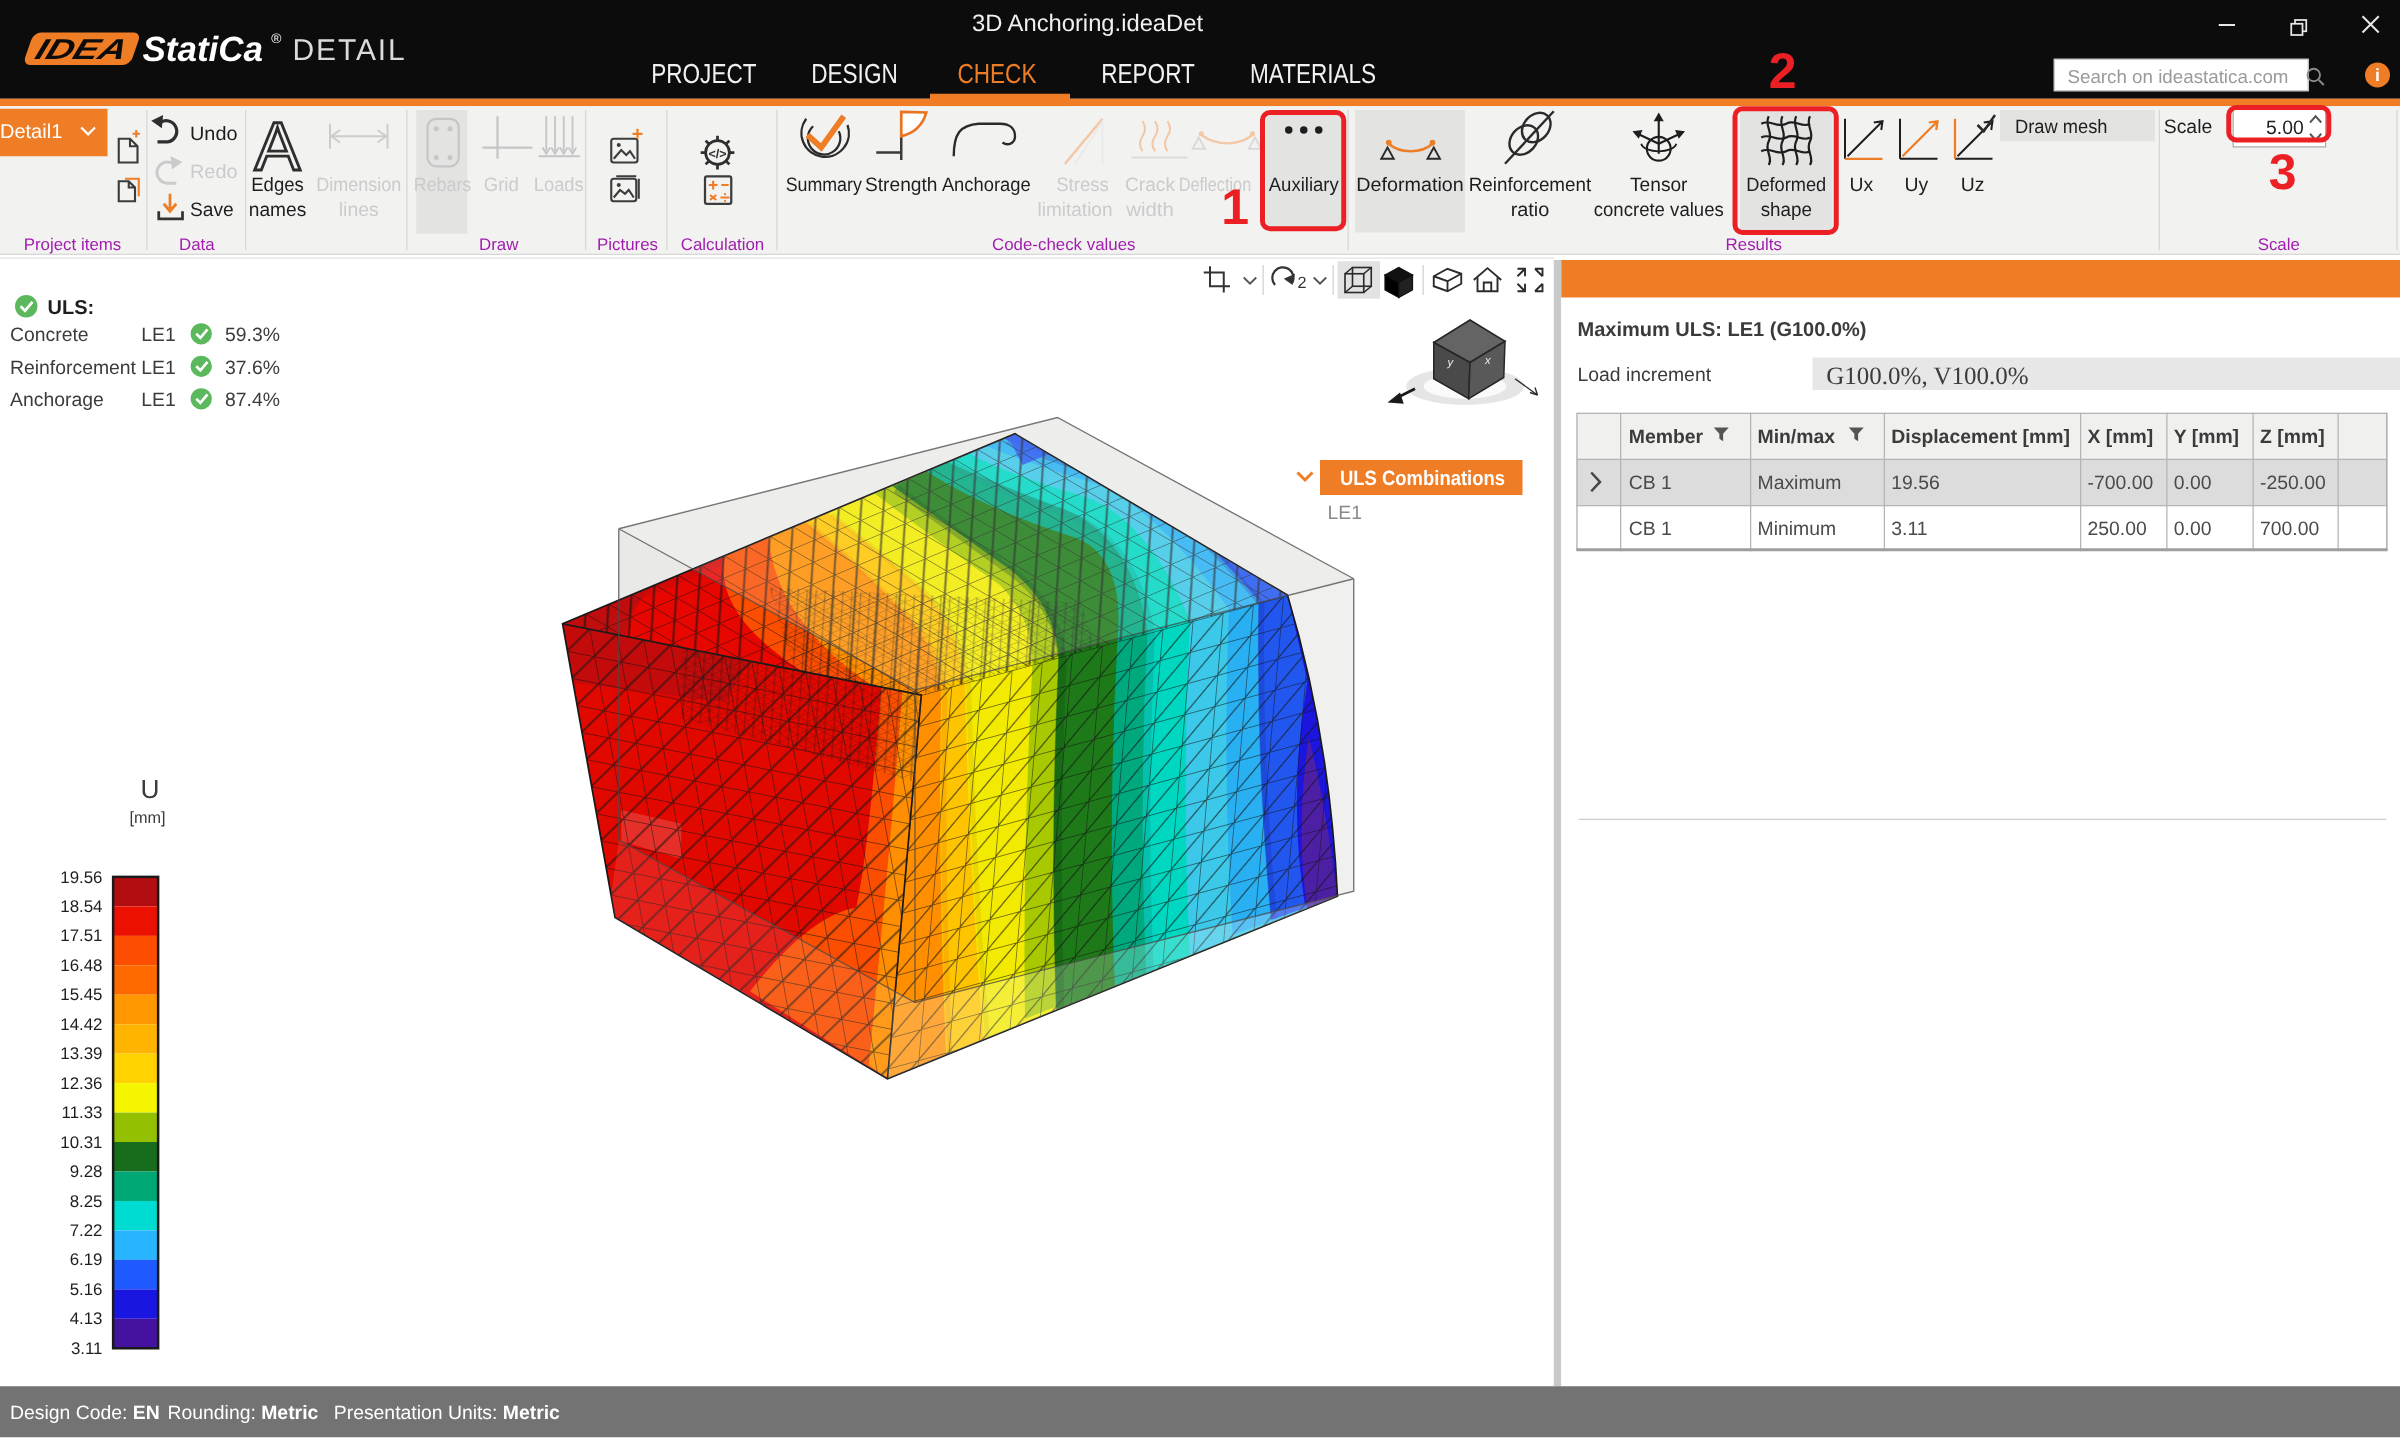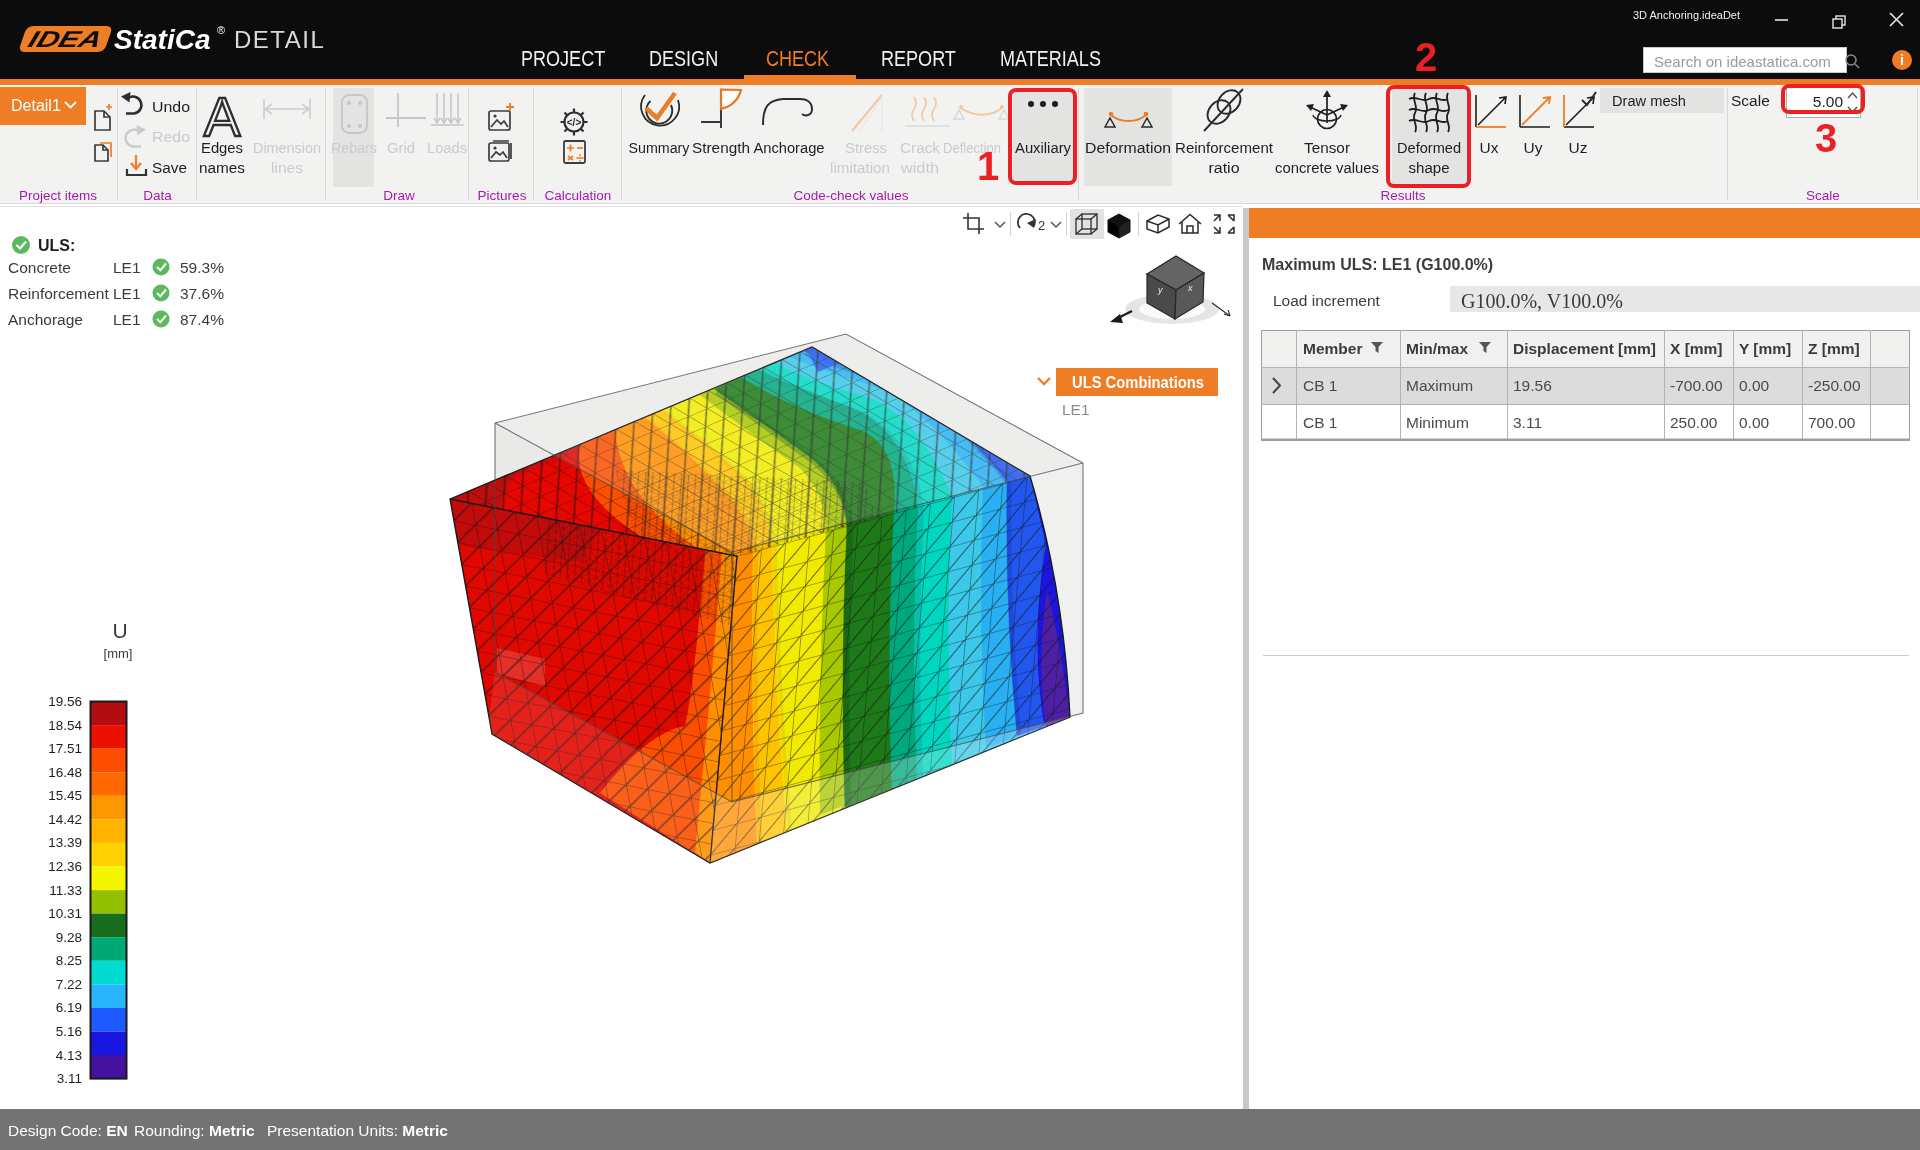--- a/index.html
+++ b/index.html
@@ -2,32 +2,32 @@
 <html><head>
 <meta charset="utf-8">
 <style>
 * { margin:0; padding:0; box-sizing:border-box; }
 html,body { width:1920px; height:1150px; overflow:hidden; font-family:"Liberation Sans", sans-serif; background:#fff; }
 .abs { position:absolute; }
 #page { position:relative; width:1920px; height:1150px; background:#fff; }
 
 
 #titlebar { position:absolute; left:0; top:0; width:1920px; height:79px; background:#0c0c0c; }
-#wintitle { position:absolute; left:0; top:9px; width:1740px; text-align:right; color:#f0f0f0; font-size:11px; }
+#wintitle { position:absolute; left:0; top:9px; width:1740px; text-align:center; color:#f0f0f0; font-size:19px; }
 .tab { position:absolute; top:46px; color:#f1f1f1; font-size:22px; letter-spacing:0px; transform:scaleX(0.82); transform-origin:left; }
 #orangestrip { position:absolute; left:0; top:79px; width:1920px; height:6px; background:#ee7d26; }
 #tabmark { position:absolute; left:744px; top:75px; width:112px; height:10px; background:#ee7d26; }
 #searchbox { position:absolute; left:1643px; top:47px; width:204px; height:26px; background:#fff; border:1px solid #c9c9c9; }
 #searchbox span { position:absolute; left:10px; top:5px; color:#9a9a9a; font-size:15px; }
 #infocirc { position:absolute; left:1892px; top:50px; width:20px; height:20px; border-radius:50%; background:#ee7d26; color:#fff; text-align:center; font-size:14px; font-weight:bold; line-height:20px; }
 
 
 #ribbon { position:absolute; left:0; top:85px; width:1920px; height:119px; background:#f2f2f1; border-bottom:1px solid #d8d8d8; }
 .rlabel { position:absolute; top:103px; font-size:13.5px; color:#a21caf; text-align:center; white-space:nowrap; }
-#detail1 { position:absolute; left:0; top:2px; width:86px; height:38px; background:#ee7d26; color:#fff; font-size:16px; line-height:38px; padding-left:11px; }
+#detail1 { position:absolute; left:0; top:2px; width:86px; height:38px; background:#ee7d26; color:#fff; font-size:16px; line-height:38px; }
 .redbox { position:absolute; border:4px solid #ec2024; border-radius:8px; }
 .rednum { position:absolute; color:#ec2024; font-size:40px; font-weight:bold; }
 
 
 #viewport { position:absolute; left:0; top:208px; width:1243px; height:901px; background:#fff; }
 #vscroll { position:absolute; left:1243px; top:208px; width:6px; height:901px; background:#c9c9c9; }
 
 
 #rpanel { position:absolute; left:1249px; top:204px; width:671px; height:905px; background:#fff; }
 #rphead { position:absolute; left:0; top:4px; width:671px; height:30px; background:#ee7d26; }
@@ -544,21 +544,21 @@
     <rect x="50.5" y="449.0" width="36" height="23.6" fill="#44129e"></rect>
     <rect x="50.5" y="95.5" width="36" height="377.1" fill="none" stroke="#1a1a1a" stroke-width="2"></rect>
   </g>
 </svg>
 </div>
 <div id="vscroll"></div>
 
 <div id="rpanel">
   <div id="rphead"></div>
   <div class="abs" style="left:13px; top:52px; font-size:16px; font-weight:bold; color:#3b3b3b;">Maximum ULS: LE1 (G100.0%)</div>
-  <div class="abs" style="left:13px; top:88px; font-size:15.5px; color:#3b3b3b;margin-left:11px;">Load increment</div>
+  <div class="abs" style="left:13px; top:88px; font-size:15.5px; color:#3b3b3b;">Load increment</div>
   <div class="abs" style="left:201px; top:82px; width:662px; height:26px; background:#e7e7e7;">
     <span class="abs" style="left:11px; top:4px; font-size:20px; color:#3b3b3b;font-family:Liberation Serif, serif;">G100.0%, V100.0%</span>
 
   </div>
 
   <svg class="abs" style="left:12px; top:126px;" width="650" height="112" viewBox="0 0 650 112">
     <rect x="0.5" y="0.5" width="648" height="37" fill="#f0f0ef" stroke="none"></rect>
     <rect x="0.5" y="37.5" width="648" height="37" fill="#dcdcdc"></rect>
     <rect x="0.5" y="74.5" width="648" height="36" fill="#ffffff"></rect>
     <g stroke="#b4b4b4" stroke-width="1">

